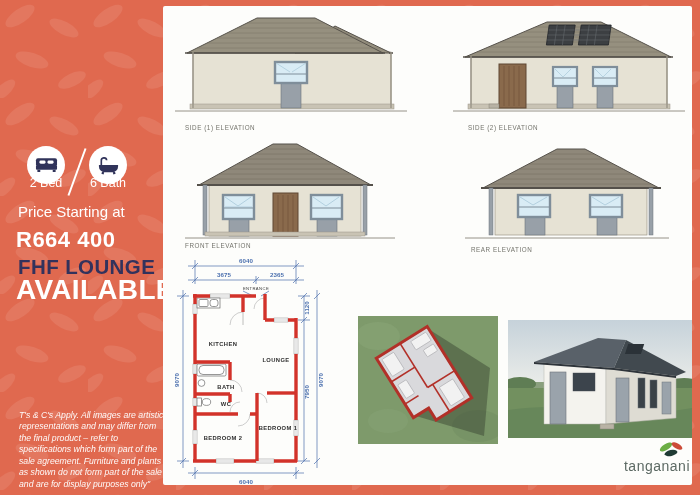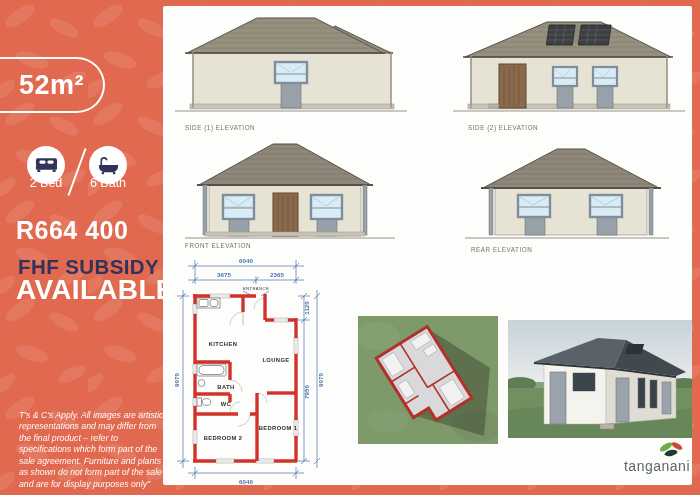--- a/index.html
+++ b/index.html
@@ -13,21 +13,21 @@
       display:flex;align-items:center;justify-content:center;
       font-size:27px;font-weight:bold;letter-spacing:.5px;}
   .feat-circle{position:absolute;top:146px;width:38px;height:38px;border-radius:50%;
       background:#fff;display:flex;align-items:center;justify-content:center;}
   .feat-bed{left:27px;} .feat-bath{left:89px;}
   .feat-slash{position:absolute;left:76px;top:147px;width:2px;height:50px;background:#fff;
       transform:rotate(20deg);}
   .feat-label{position:absolute;top:176px;width:60px;text-align:center;font-size:12.5px;}
   .feat-label.bed{left:16px;} .feat-label.bath{left:78px;}
   .price-label{position:absolute;left:18px;top:203px;font-size:15px;}
-  .price{position:absolute;left:16px;top:216px;font-size:25px;font-weight:bold;letter-spacing:.5px;}
+  .price{position:absolute;left:16px;top:227px;font-size:22px;font-weight:bold;letter-spacing:.5px;}
   .subsidy1{position:absolute;left:18px;top:255px;font-size:20.5px;font-weight:bold;
       color:#32325c;letter-spacing:.4px;}
   .subsidy2{position:absolute;left:16px;top:274px;font-size:28px;font-weight:800;letter-spacing:.3px;}
   .disclaimer{position:absolute;left:19px;top:410px;width:150px;text-align:left;
       font-size:8.7px;font-style:italic;line-height:1.32;color:#fff;opacity:.96;}
   
   .card{position:absolute;left:163px;top:6px;width:529px;height:479px;background:#fdfdfb;
       border-radius:2px;}
   .fig{position:absolute;}
   .fig-label{position:absolute;font-size:6.3px;color:#73736b;letter-spacing:.55px;white-space:nowrap;}
@@ -49,23 +49,20 @@
           <ellipse cx="32" cy="60" rx="17" ry="7" transform="rotate(18 32 60)"></ellipse>
           <ellipse cx="72" cy="80" rx="15" ry="6.5" transform="rotate(-26 72 80)"></ellipse>
           <ellipse cx="4" cy="90" rx="14" ry="6" transform="rotate(-42 4 90)"></ellipse>
         </g>
       </pattern>
     </defs>
     <rect width="700" height="495" fill="url(#leafpat)"></rect>
   </svg>
 
   <aside class="sidebar">
-    <div class="area-badge">
-      <span>52m²</span>
-    </div>
 
     <div class="feat-circle feat-bed">
       <svg width="23" height="18" viewBox="0 0 24 18">
         <g fill="#30335a">
           <path d="M3,2 h18 a2,2 0 0 1 2,2 v5 h-22 v-5 a2,2 0 0 1 2,-2 z"></path>
           <rect x="1" y="9" width="22" height="5" rx="1"></rect>
           <rect x="2.5" y="14" width="3" height="2.3"></rect>
           <rect x="18.5" y="14" width="3" height="2.3"></rect>
         </g>
         <g fill="#fff">
@@ -79,22 +76,23 @@
       <svg width="23" height="19" viewBox="0 0 24 19">
         <path fill="#30335a" d="M2,9 h20 v1.6 a6,6 0 0 1 -6,6 h-8 a6,6 0 0 1 -6,-6 z"></path>
         <path d="M4.5,9 V4.6 a2.8,2.8 0 0 1 5.6,-.6" stroke="#30335a" stroke-width="1.7" fill="none"></path>
         <rect x="5" y="16.2" width="2.4" height="2.4" fill="#30335a" transform="rotate(18 6 17)"></rect>
         <rect x="16.6" y="16.2" width="2.4" height="2.4" fill="#30335a" transform="rotate(-18 18 17)"></rect>
       </svg>
     </div>
     <div class="feat-label bed">2 Bed</div>
     <div class="feat-label bath">6 Bath</div>
 
+    <div class="price-label">Price Starting at</div>
     <div class="price">R664 400</div>
-    <div class="subsidy1">FHF SUBSIDY</div>
+    <div class="subsidy1">FHF LOUNGE</div>
     <div class="subsidy2">AVAILABLE</div>
     <div class="disclaimer">T's &amp; C's Apply. All images are artistic representations and may differ from the final product – refer to specifications which form part of the sale agreement. Furniture and plants as shown do not form part of the sale and are for display purposes only"</div>
   </aside>
 
   <main class="card">
 
     <div class="fig" style="left:10px;top:6px;width:236px;height:122px;">
       <svg width="236" height="110" viewBox="0 0 236 110">
         <defs>
           <clipPath id="s1roof">

